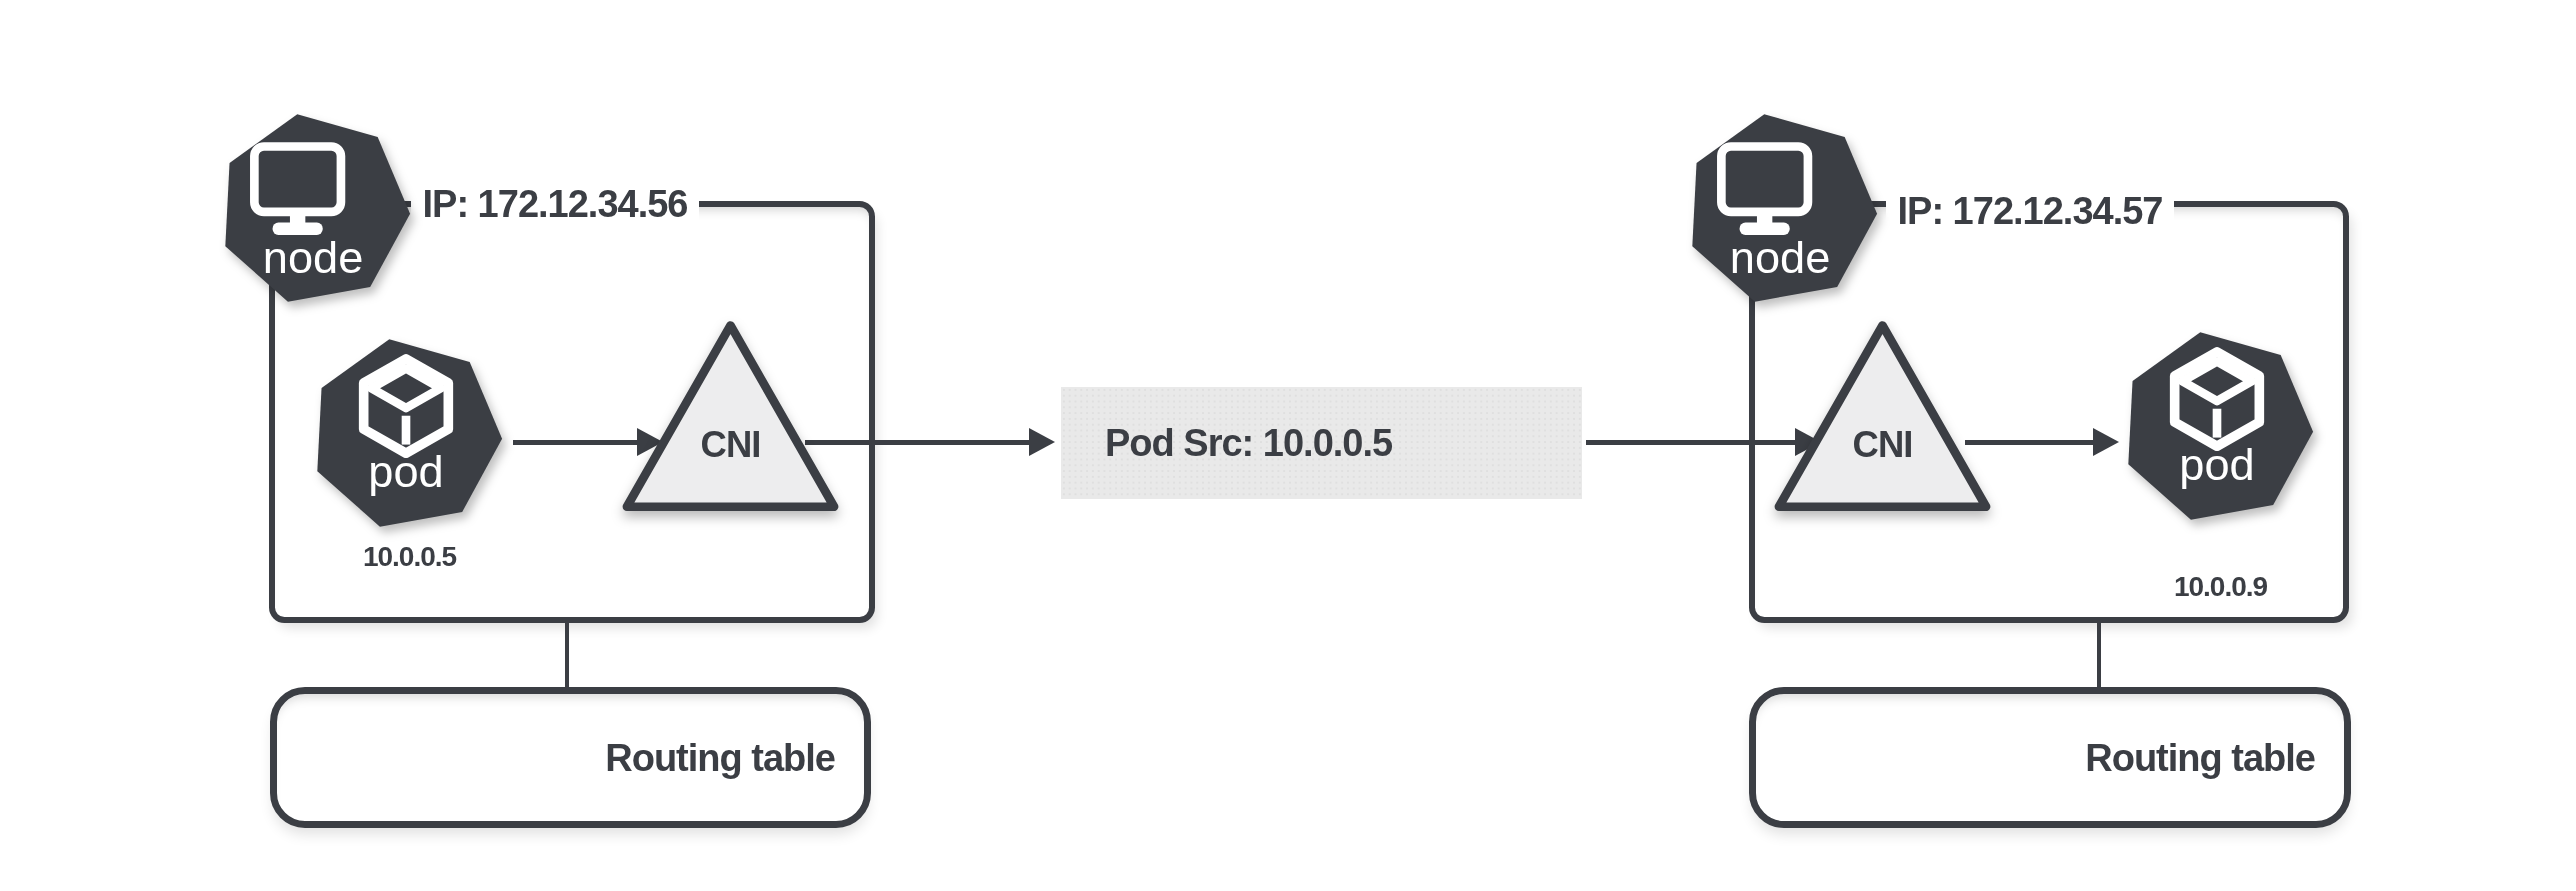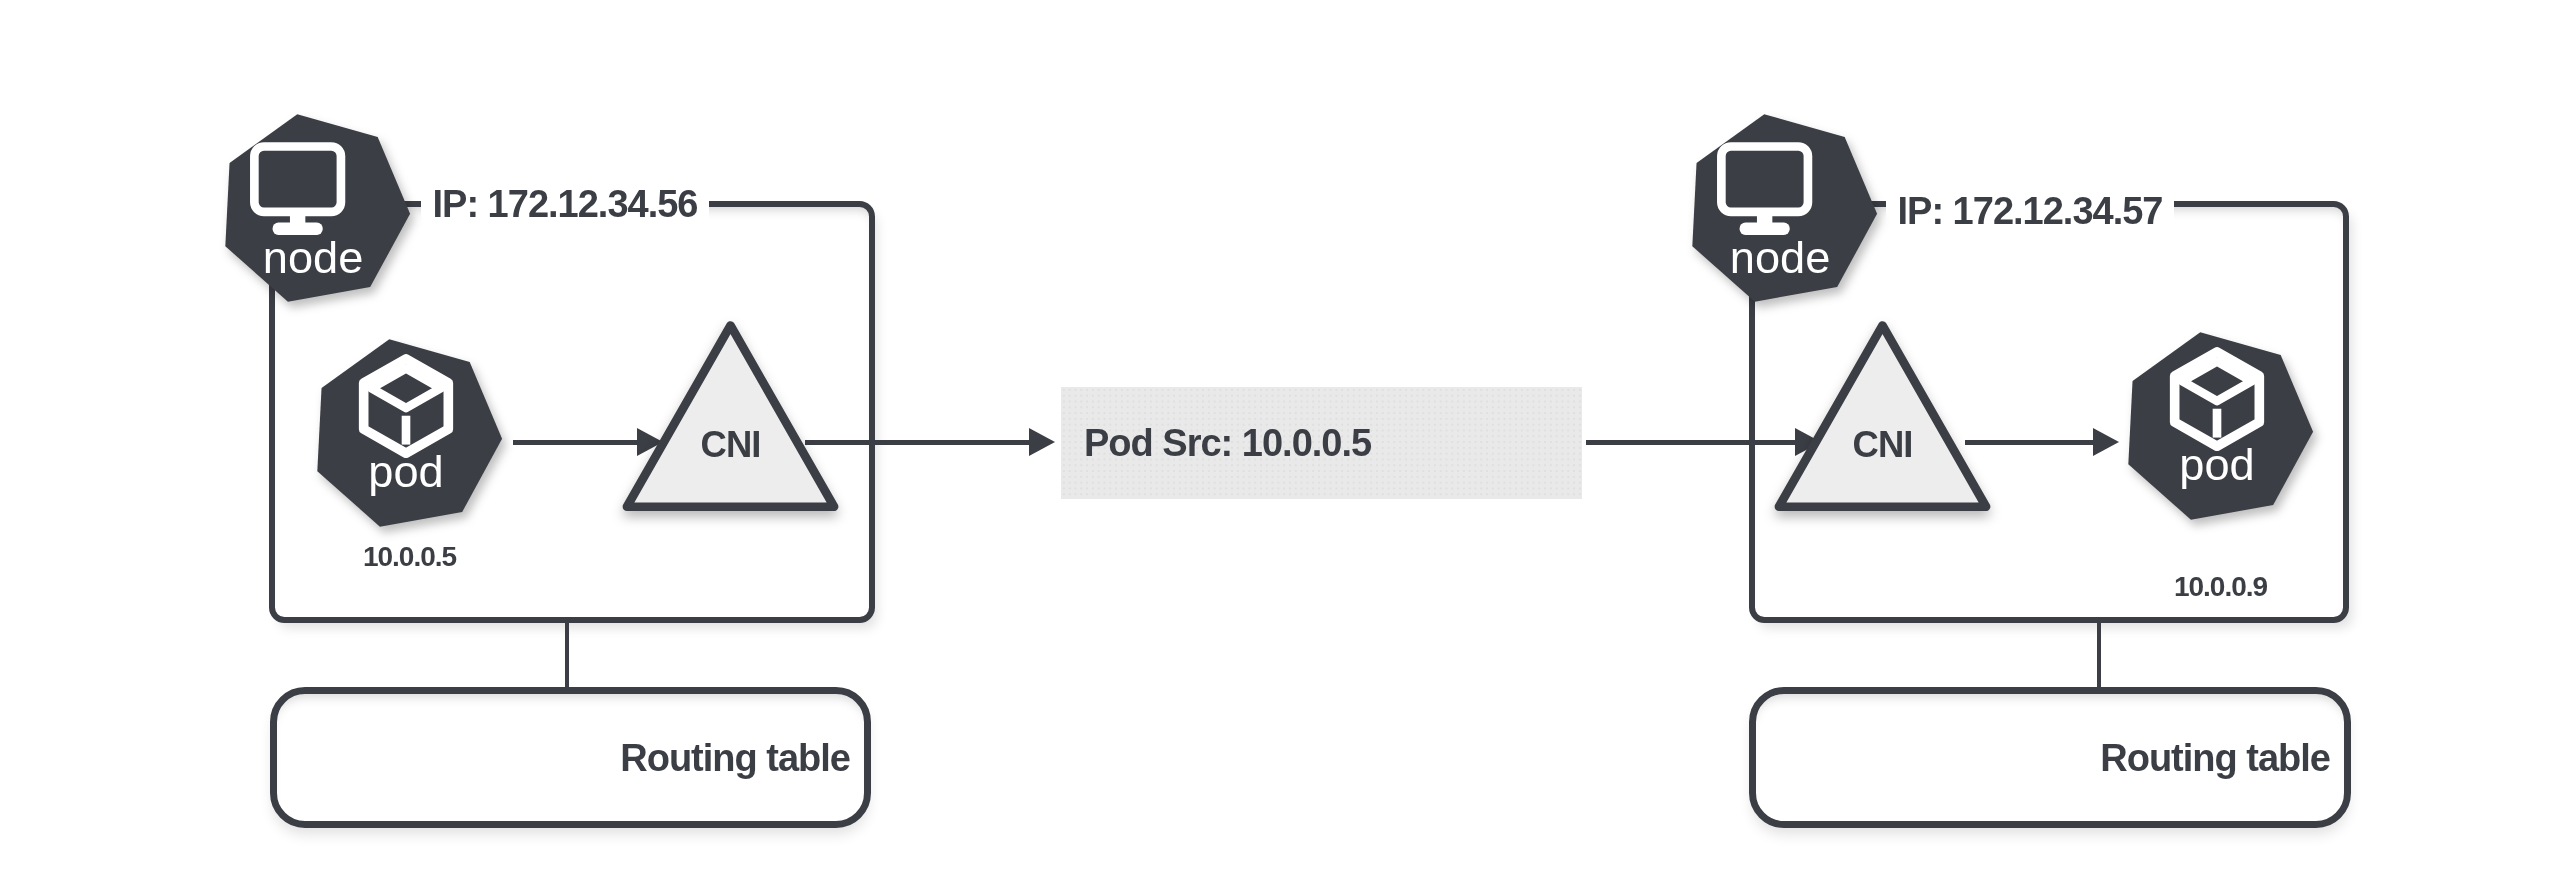--- a/index.html
+++ b/index.html
@@ -62,34 +62,34 @@
     border-top:14.4px solid transparent;
     border-bottom:14.4px solid transparent;
     border-left:26px solid var(--ink);
   }
   
   .packet-box{
     background-color:var(--packet-bg);
     background-image:radial-gradient(rgba(0,0,0,0.045) 1.2px, transparent 1.2px);
     background-size:5.8px 5.8px;
     display:flex;flex-direction:column;justify-content:space-evenly;
-    padding-left:23px;box-sizing:border-box;
+    padding-left:44px;box-sizing:border-box;
   }
   .packet-line{
     font-weight:bold;font-size:38px;letter-spacing:-1px;white-space:nowrap;
   }
   
   .route-box{
     border:7.7px solid var(--ink);
     border-radius:35px;
     box-shadow:0 9.6px 13.5px -3.8px rgba(0,0,0,0.12),
                inset 0 9.6px 11.5px -7.7px rgba(0,0,0,0.18);
     display:flex;flex-direction:column;justify-content:center;
     text-align:right;
-    padding-right:14px;box-sizing:border-box;
+    padding-right:29px;box-sizing:border-box;
     background:#ffffff;
   }
   .route-line{
     font-weight:bold;font-size:38px;line-height:46px;letter-spacing:-1px;white-space:nowrap;
   }
   
   .vline{width:3.8px;background:var(--ink);}
   
   .pod-ip{
     width:211px;height:44px;line-height:44px;text-align:center;
@@ -110,21 +110,21 @@
     <g id="cube-glyph" fill="none" stroke="#ffffff" stroke-linejoin="round">
       <polygon points="105,27 149,52 149,100 105,125 61,100 61,52" stroke-width="10"></polygon>
       <polygon points="105,37 141,57.5 105,78 69,57.5" stroke-width="9"></polygon>
       <line x1="105" y1="86" x2="105" y2="116" stroke-width="9"></line>
     </g>
   </defs>
 </svg>
 
 <div class="abs node-box" style="left:269px;top:201px;width:594px;height:410px;"></div>
 
-<div class="abs ip-label" style="left:421px;top:179px;">IP: 172.12.34.56</div>
+<div class="abs ip-label" style="left:411px;top:179px;">IP: 172.12.34.56</div>
 
 <svg class="abs hept" style="left:213px;top:108px;" width="202" height="202" viewBox="0 0 210 210">
   <use class="hept-body" href="#hept-shape"></use>
   <use href="#monitor-glyph"></use>
   <text class="hept-label" x="104" y="172">node</text>
 </svg>
 
 <svg class="abs hept" style="left:305px;top:333px;" width="202" height="202" viewBox="0 0 210 210">
   <use class="hept-body" href="#hept-shape"></use>
   <use href="#cube-glyph"></use>

